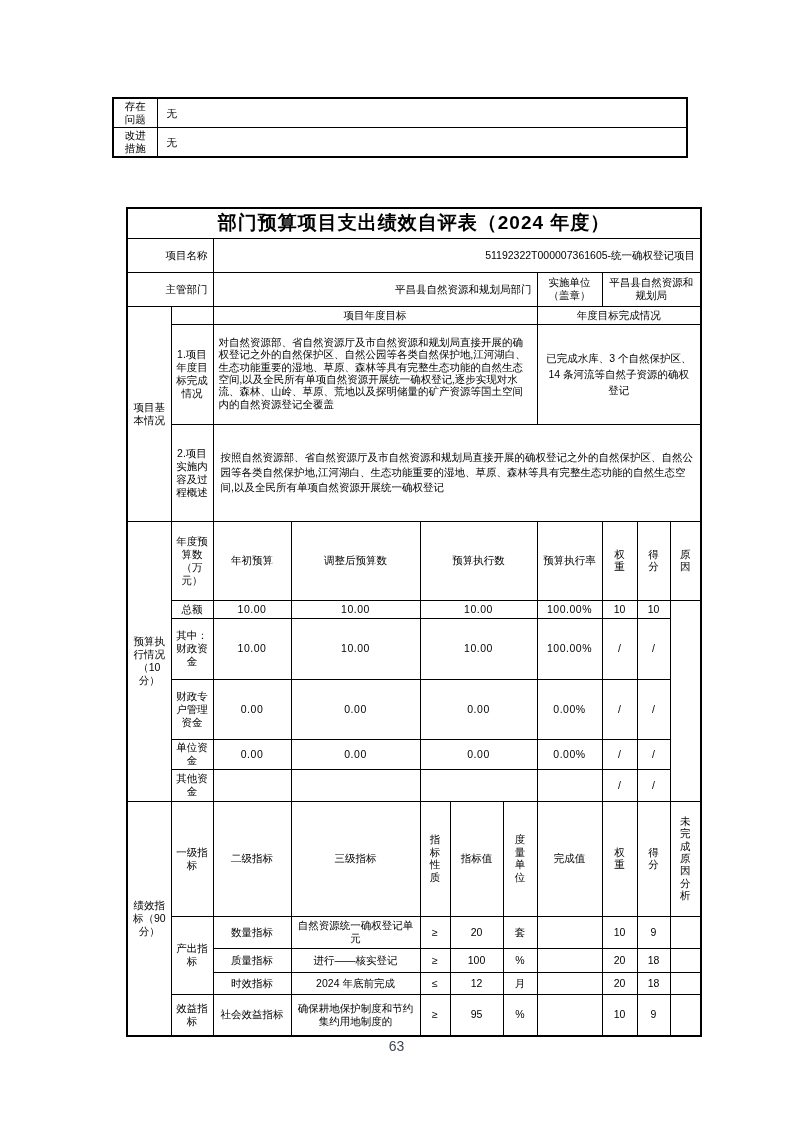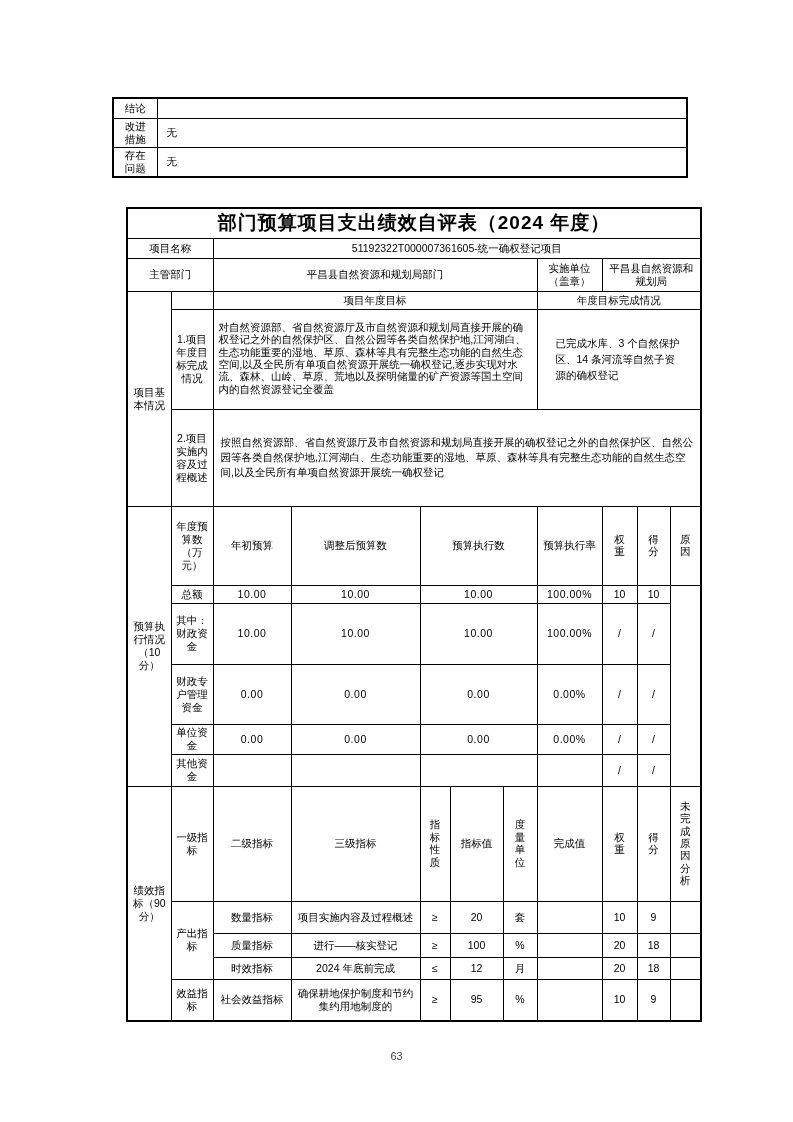--- a/index.html
+++ b/index.html
@@ -32,56 +32,52 @@
   .top-table td.lbl { padding: 1px 6px; }
   .top-table td.val { text-align: left; padding-left: 9px; }
   .top-table td.footer-cell { text-align: left; padding: 2px 6px; }
 
   
   .main-table { position: absolute; left: 126px; top: 207px; width: 574px; }
   .main-table td.title-cell {
     font-size: 19px; font-weight: bold; line-height: 22px;
     letter-spacing: 1px; padding: 3px 0;
   }
-  td.left-text { text-align: center; padding: 3px 5px; }
+  td.left-text { text-align: right; padding: 10px 5px; }
   td.goal-text { text-align: left; padding: 2px 5px; line-height: 12.4px; font-family: Liberation Serif, serif; }
-  td.comp-text { text-align: left; padding: 2px 18px; line-height: 16px; }
+  td.comp-text { text-align: center; padding: 2px 8px; line-height: 16px; }
   td.proc-text { text-align: left; padding: 2px 7px; line-height: 15px; }
   .vtxt { display: inline-block; width: 1em; word-break: break-all; line-height: 1.18; }
   td.stamp-cell { padding: 1px 10px; }
   .num { letter-spacing: 0.5px; }
 
   
   .page-num {
     position: absolute; top: 1038px; left: 0; width: 100%;
-    text-align: center; font-size: 11px; color: #404652; margin-top: 12px;
+    text-align: center; font-size: 14px; color: #404652;
   }
 </style>
 </head>
 <body>
 
 <div class="page">
 
   <table class="top-table">
     <colgroup>
         <col style="width:44px">
         <col style="width:274px">
         <col style="width:256px">
       </colgroup>
     <tbody>
-        <tr style="height:20px">
-      <td class="lbl">结论</td>
-      <td class="val" colspan="2"></td>
+    <tr style="height:28px">
+      <td class="lbl">存在问题</td>
+      <td class="val" colspan="2">无</td>
     </tr>
     <tr style="height:27px">
       <td class="lbl">改进措施</td>
-      <td class="val" colspan="2">无</td>
-    </tr>
-    <tr style="height:28px">
-      <td class="lbl">存在问题</td>
       <td class="val" colspan="2">无</td>
     </tr>
   </tbody>
     </table>
 
   <table class="main-table">
     <colgroup>
       <col style="width:44px">
         <col style="width:42px">
         <col style="width:78px">
@@ -199,21 +195,21 @@
       <td><span class="vtxt">度量单位</span></td>
       <td>完成值</td>
       <td><span class="vtxt">权重</span></td>
       <td><span class="vtxt">得分</span></td>
       <td><span class="vtxt">未完成原因分析</span></td>
     </tr>
 
     <tr style="height:32px">
       <td rowspan="3">产出指标</td>
       <td>数量指标</td>
-      <td>项目实施内容及过程概述</td>
+      <td>自然资源统一确权登记单元</td>
       <td>≥</td>
       <td>20</td>
       <td>套</td>
       <td></td>
       <td>10</td>
       <td>9</td>
       <td></td>
     </tr>
     <tr style="height:24px">
       <td>质量指标</td>

